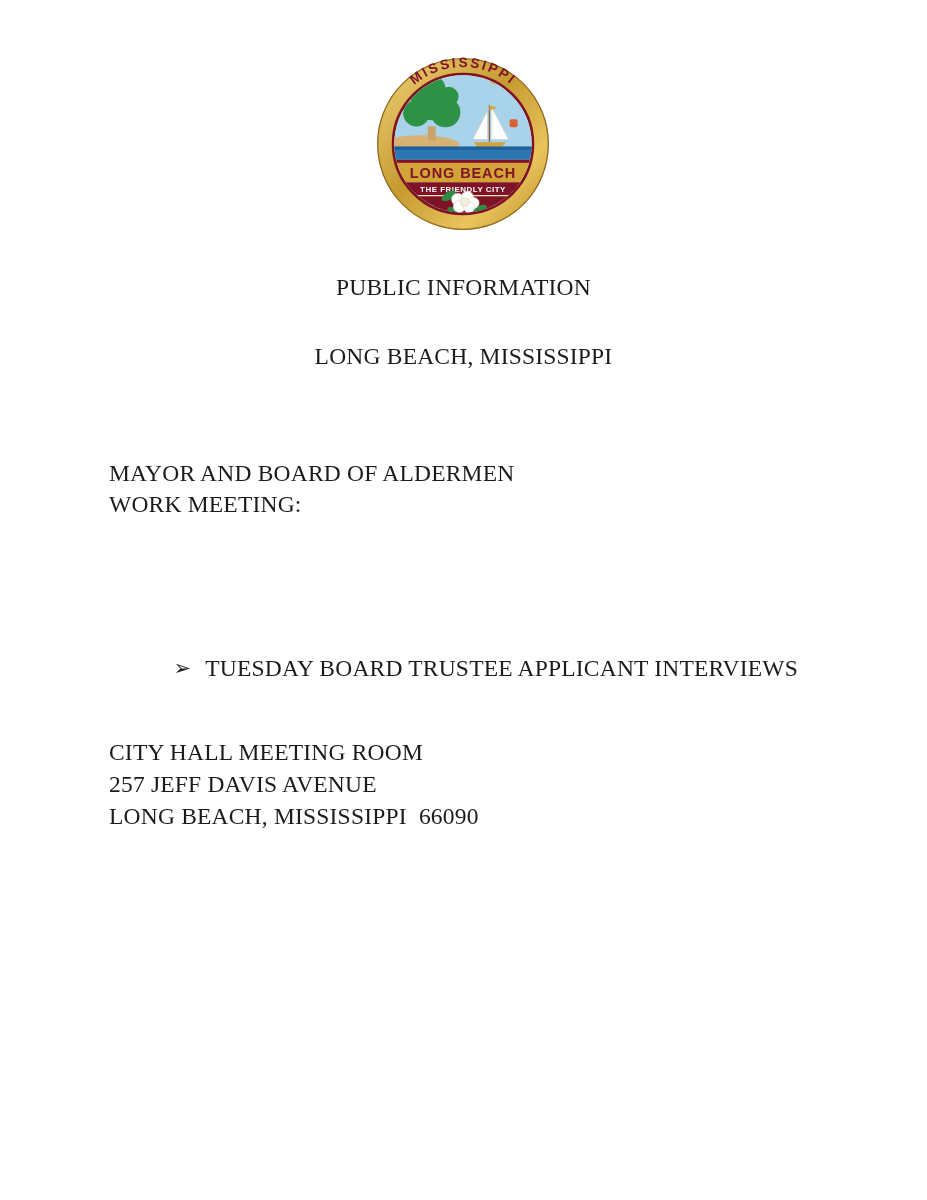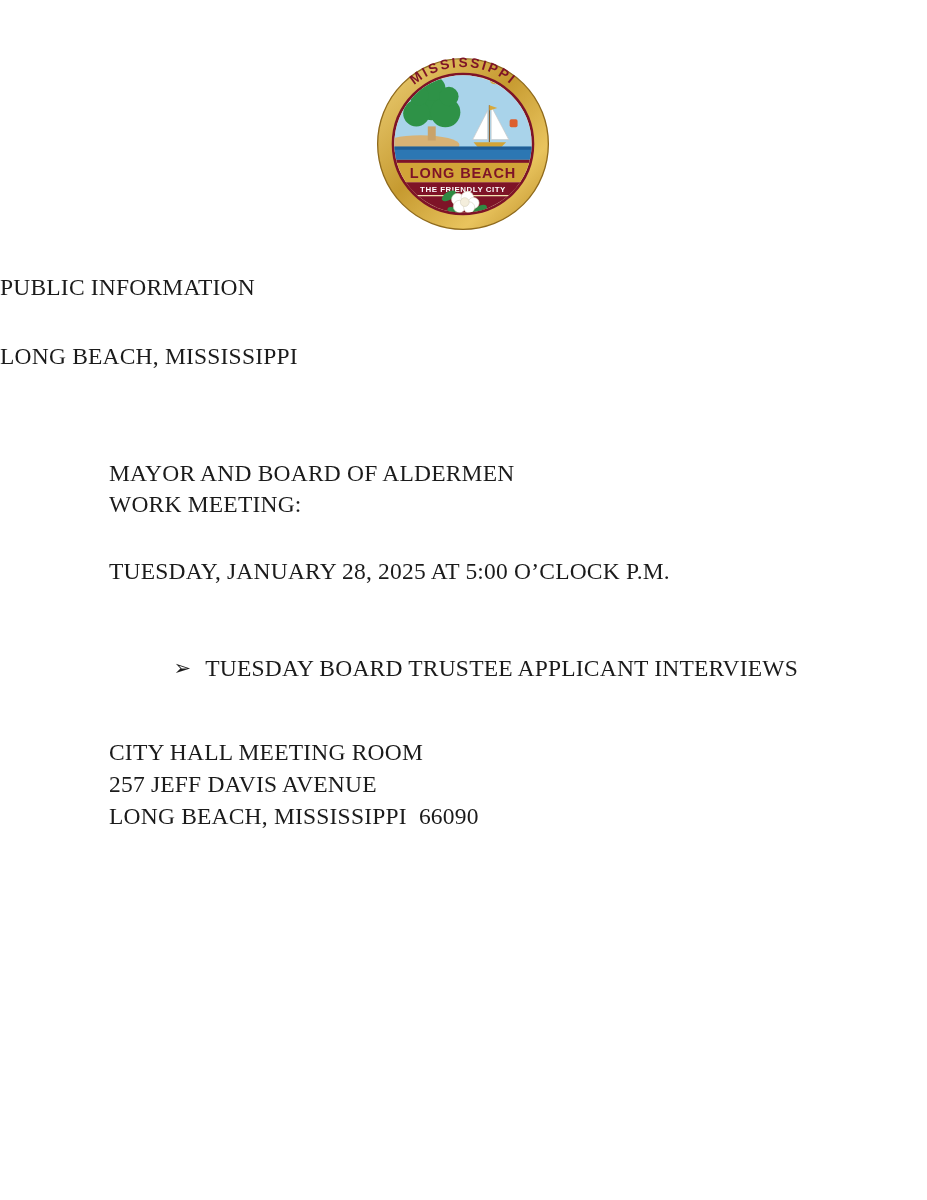--- a/index.html
+++ b/index.html
@@ -24,21 +24,21 @@
     height: 176px;
   }
   .seal-text {
     font-family: "Liberation Sans", "DejaVu Sans", sans-serif;
     font-weight: bold;
   }
   .center-head {
     position: absolute;
     left: 0;
     right: 0;
-    text-align: left;
+    text-align: center;
   }
   .head-line1 { top: 272px; }
   .head-line2 { top: 341px; }
   .doc-line {
     margin: 0;
     font-size: 23.5px;
     line-height: 31px;
     white-space: pre;
     letter-spacing: 0.2px;
   }
@@ -151,23 +151,20 @@
   </div>
   <div class="center-head head-line2">
     <p class="doc-line">LONG BEACH, MISSISSIPPI</p>
   </div>
 
   <div class="block block-title">
     <p class="doc-line">MAYOR AND BOARD OF ALDERMEN</p>
     <p class="doc-line">WORK MEETING:</p>
   </div>
 
-  <div class="block block-datetime">
-    <p class="doc-line">TUESDAY, JANUARY 28, 2025 AT 5:00 O’CLOCK P.M.</p>
-  </div>
 
   <div class="block block-agenda">
     <p class="doc-line">
       <span class="bullet-glyph">➢</span><span>TUESDAY BOARD TRUSTEE APPLICANT INTERVIEWS</span>
     </p>
   </div>
 
   <div class="block block-location">
     <p class="doc-line">CITY HALL MEETING ROOM</p>
     <p class="doc-line">257 JEFF DAVIS AVENUE</p>

